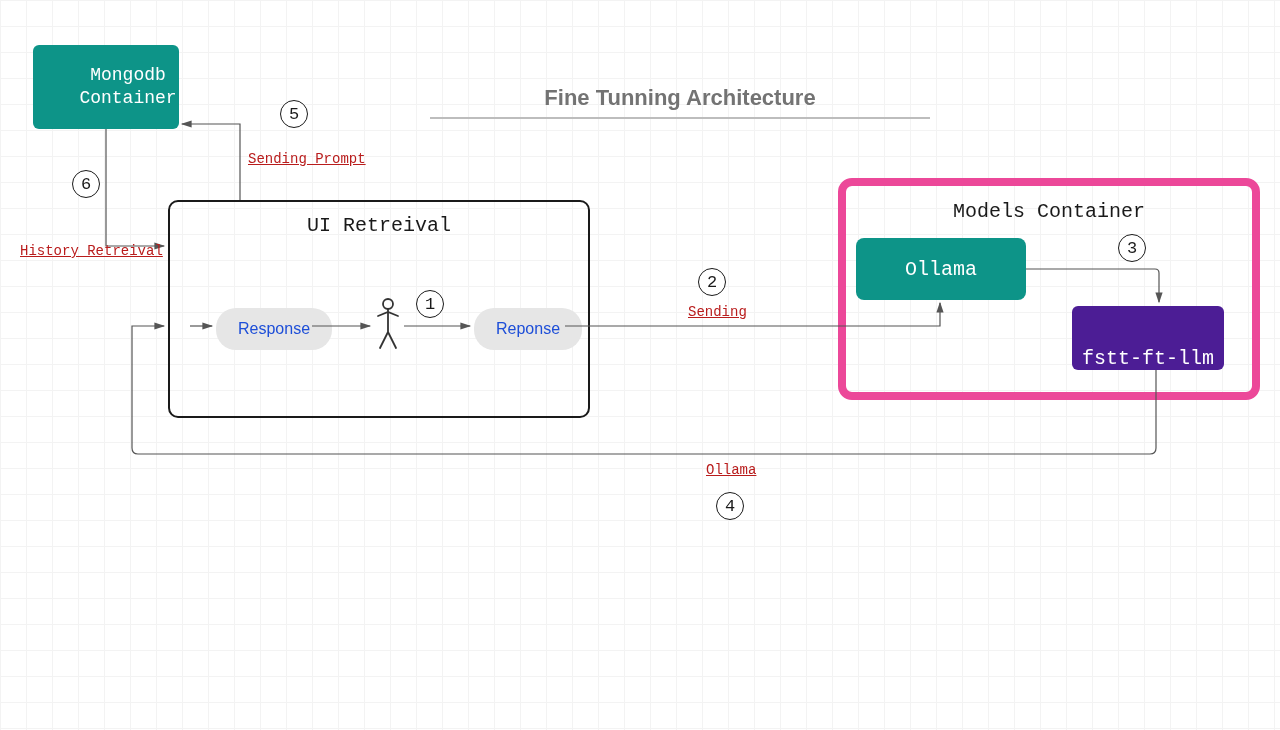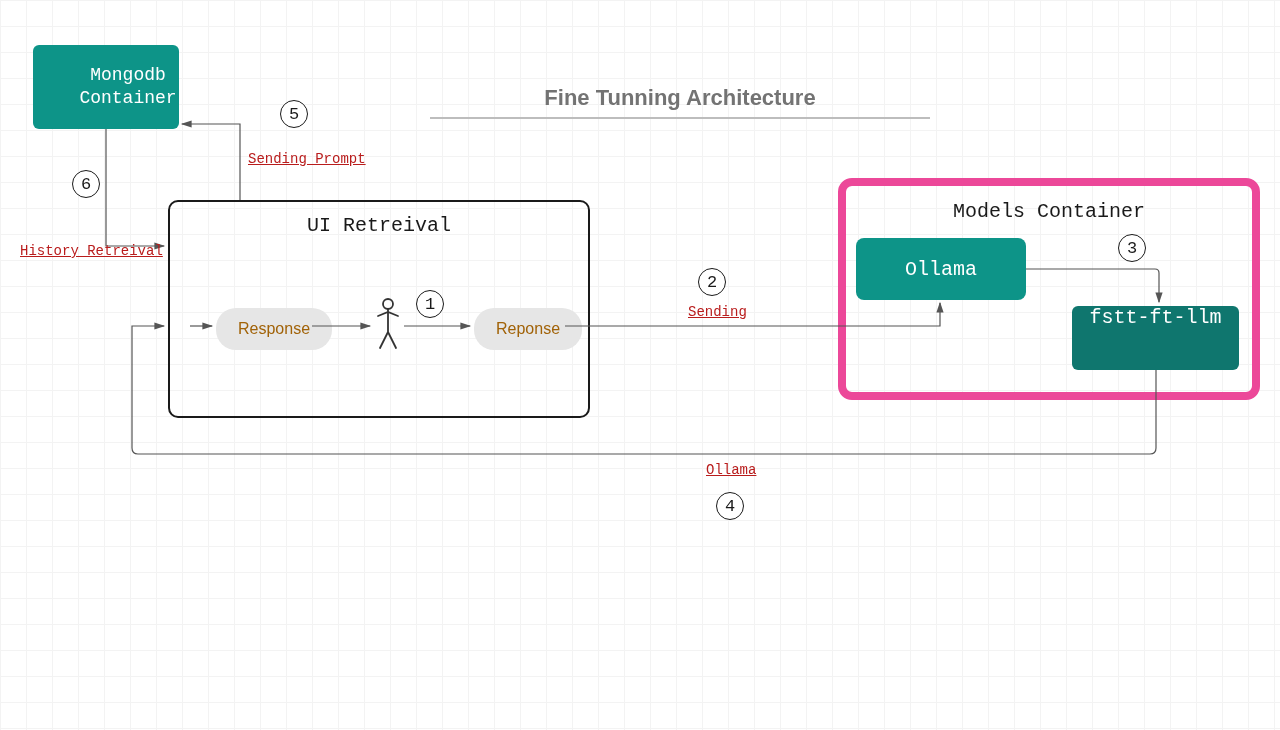--- a/index.html
+++ b/index.html
@@ -103,38 +103,38 @@
       font-size: 20px;
       display: flex;
       align-items: center;
       justify-content: center;
       border-radius: 8px;
     }
     .fstt {
       position: absolute;
       left: 1072px;
       top: 306px;
-      width: 167px;
+      width: 152px;
       height: 64px;
-      background: #0f766e;
+      background: #4c1d95;
       color: #fff;
       font-family: "Courier New", monospace;
       font-size: 20px;
       display: flex;
-      align-items: flex-start;
+      align-items: flex-end;
       justify-content: center;
       border-radius: 6px;
     }
     .pill {
       position: absolute;
       background: #e6e6e6;
       border-radius: 20px;
       padding: 12px 22px;
       font-size: 16px;
-      color: #a16207;
+      color: #1d4ed8;
       display: flex;
       align-items: center;
       justify-content: center;
     }
     .response-pill {
       left: 216px;
       top: 308px;
     }
     .prompt-pill {
       left: 474px;

